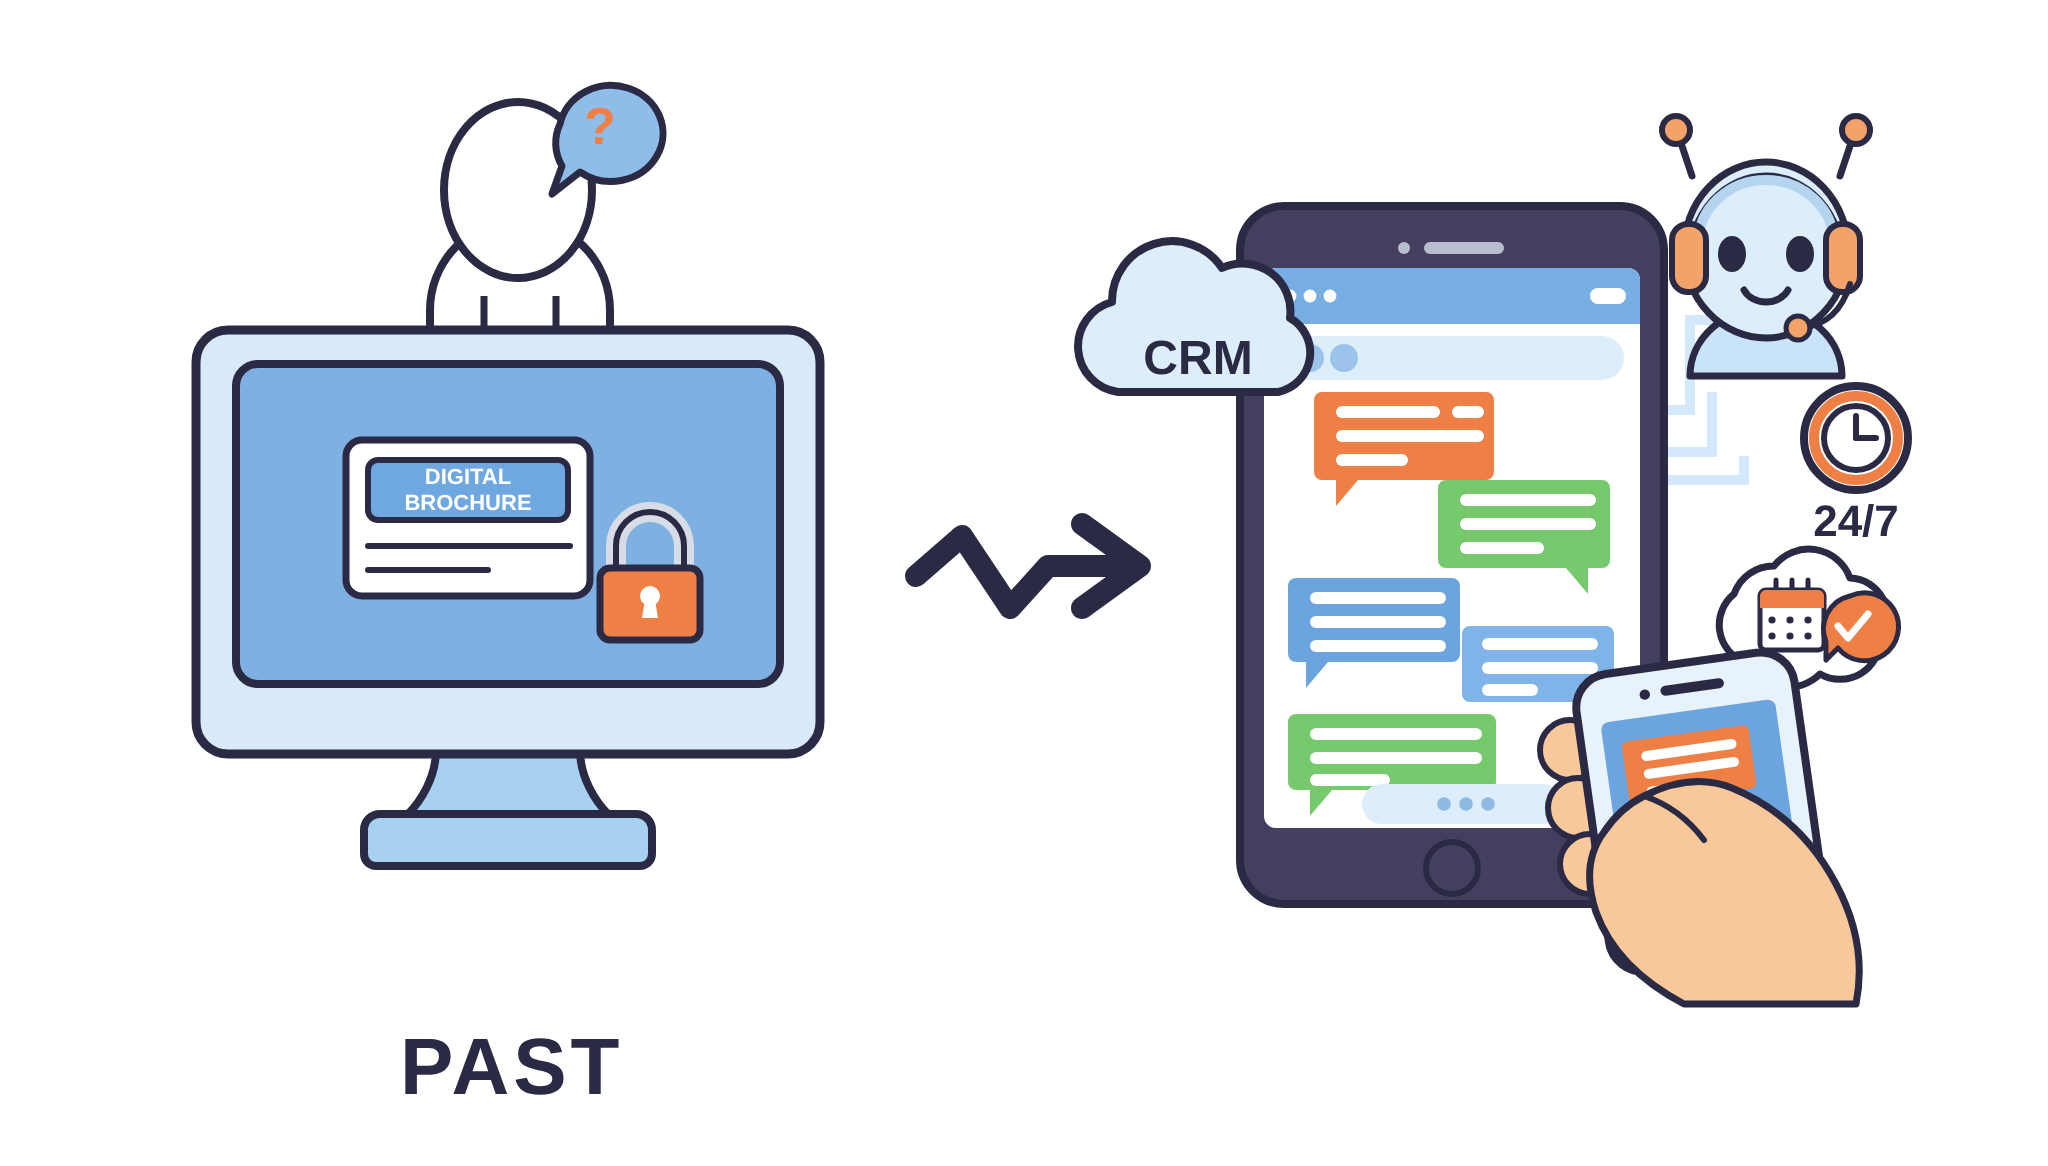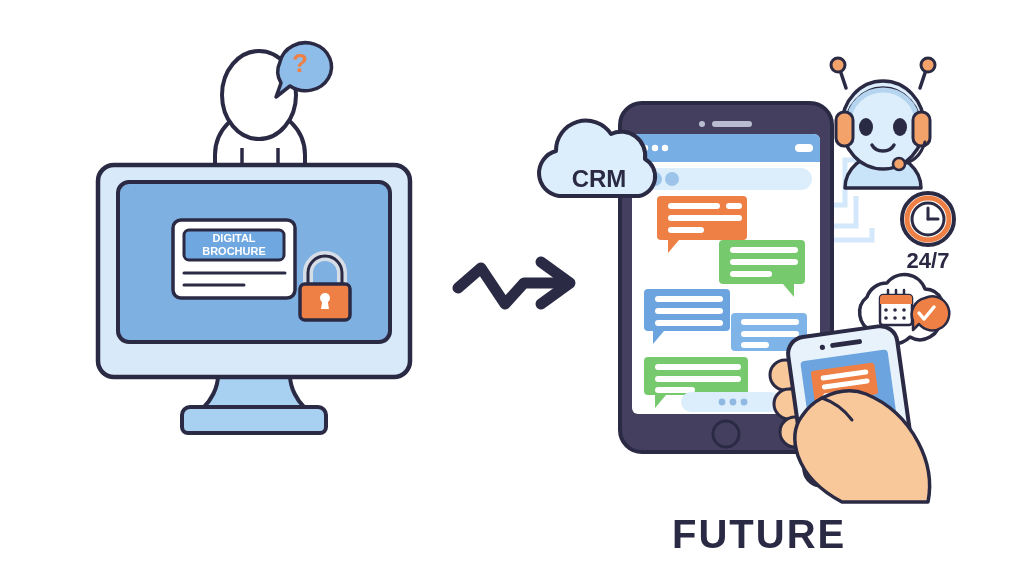--- a/index.html
+++ b/index.html
@@ -251,16 +251,16 @@
         <rect x="824" y="390" width="24" height="5" rx="2.5" fill="#ffffff"></rect>
       </g>
 
       <path d="M822 398 q24 -12 44 -4 q34 14 52 48 q16 30 10 60 h-86 q-34 -18 -44 -46 q-8 -24 4 -40 q8 -12 20 -18 z" fill="#f8c79a" stroke="#2b2a45" stroke-width="3.5" stroke-linejoin="round"></path>
       <path d="M822 398 q18 6 30 22" fill="none" stroke="#2b2a45" stroke-width="3" stroke-linecap="round"></path>
     </g>
 
   </svg>
 
   <div class="caption-layer">
-    <div class="caption caption-future">FUTURE</div>
+    <div class="caption caption-past">PAST</div>
   </div>
 
 </div>
 
 </body></html>

